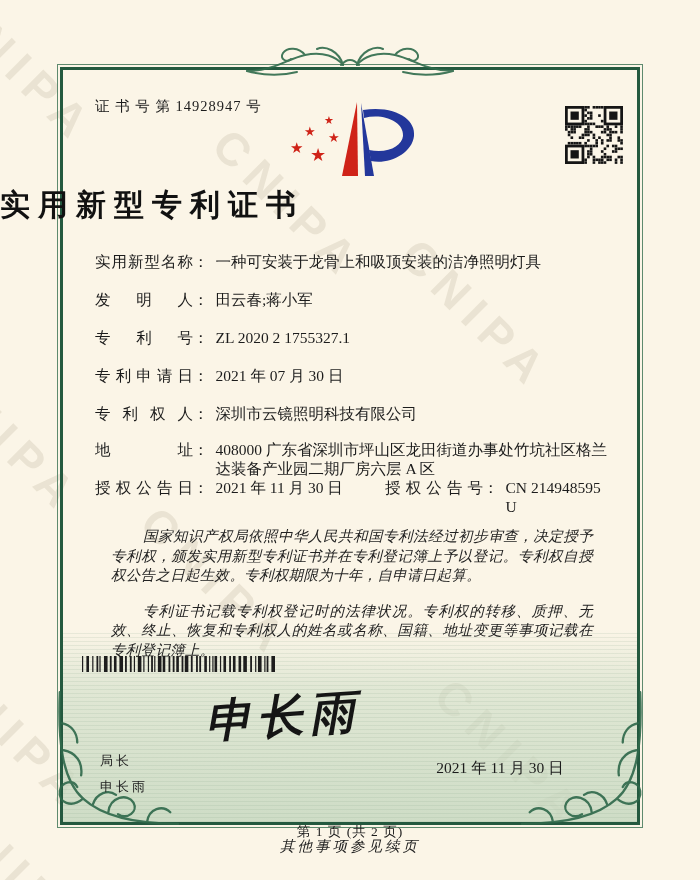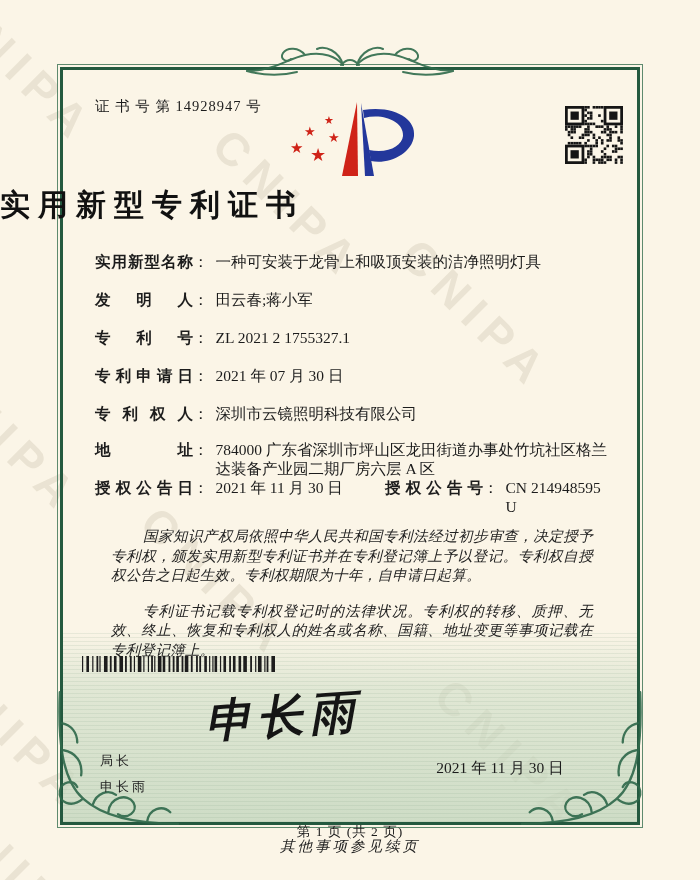--- a/index.html
+++ b/index.html
@@ -42,21 +42,21 @@
   .logo{position:absolute;left:278px;top:98px;width:150px;height:82px;z-index:5;}
   .qr{position:absolute;left:565px;top:106px;width:58px;height:58px;z-index:5;}
   .title{
     position:absolute;left:0;right:0;top:185px;text-align:left;
     font-size:30px;font-weight:700;letter-spacing:8px;color:#111;z-index:5;
   }
   
   .frow{position:absolute;left:95px;width:514px;display:flex;font-size:15.5px;line-height:19px;z-index:5;}
   .flabel{
     display:inline-block;width:98px;flex:0 0 98px;
-    text-align:justify;text-align-last:justify;font-weight:700;
+    text-align:justify;text-align-last:justify;font-weight:400;
   }
   .fcolon{flex:0 0 auto;}
   .fval{margin-left:7px;flex:1;}
   .pair{display:flex;}
   .pair.first{width:290px;flex:0 0 290px;justify-content:flex-end;}
   
   .paras{position:absolute;left:95px;top:511px;width:514px;z-index:5;}
   .paras p{
     margin:16px;text-indent:2.2em;font-size:14.5px;line-height:19.5px;
     font-style:italic;text-align:justify;letter-spacing:.3px;color:#222;
@@ -297,36 +297,36 @@
   <span class="fval">一种可安装于龙骨上和吸顶安装的洁净照明灯具</span>
 </div>
 <div class="frow" style="top:290px">
   <span class="flabel">发明人</span>
     <span class="fcolon">：</span>
   <span class="fval">田云春;蒋小军</span>
 </div>
 <div class="frow" style="top:328px">
   <span class="flabel">专利号</span>
     <span class="fcolon">：</span>
-  <span class="fval">ZL 2021 2 1755327.1</span>
+  <span class="fval">ZL 2020 2 1755327.1</span>
 </div>
 <div class="frow" style="top:366px">
   <span class="flabel">专利申请日</span>
     <span class="fcolon">：</span>
   <span class="fval">2021 年 07 月 30 日</span>
 </div>
 <div class="frow" style="top:404px">
   <span class="flabel">专利权人</span>
     <span class="fcolon">：</span>
   <span class="fval">深圳市云镜照明科技有限公司</span>
 </div>
 <div class="frow" style="top:440px">
   <span class="flabel">地址</span>
     <span class="fcolon">：</span>
-  <span class="fval">784000 广东省深圳市坪山区龙田街道办事处竹坑社区格兰达装备产业园二期厂房六层 A 区</span>
+  <span class="fval">408000 广东省深圳市坪山区龙田街道办事处竹坑社区格兰达装备产业园二期厂房六层 A 区</span>
 </div>
 <div class="frow" style="top:478px">
   <div class="pair first">
     <span class="flabel">授权公告日</span>
       <span class="fcolon">：</span>
     <span class="fval">2021 年 11 月 30 日</span>
   </div>
   <div class="pair">
     <span class="flabel">授权公告号</span>
       <span class="fcolon">：</span>

